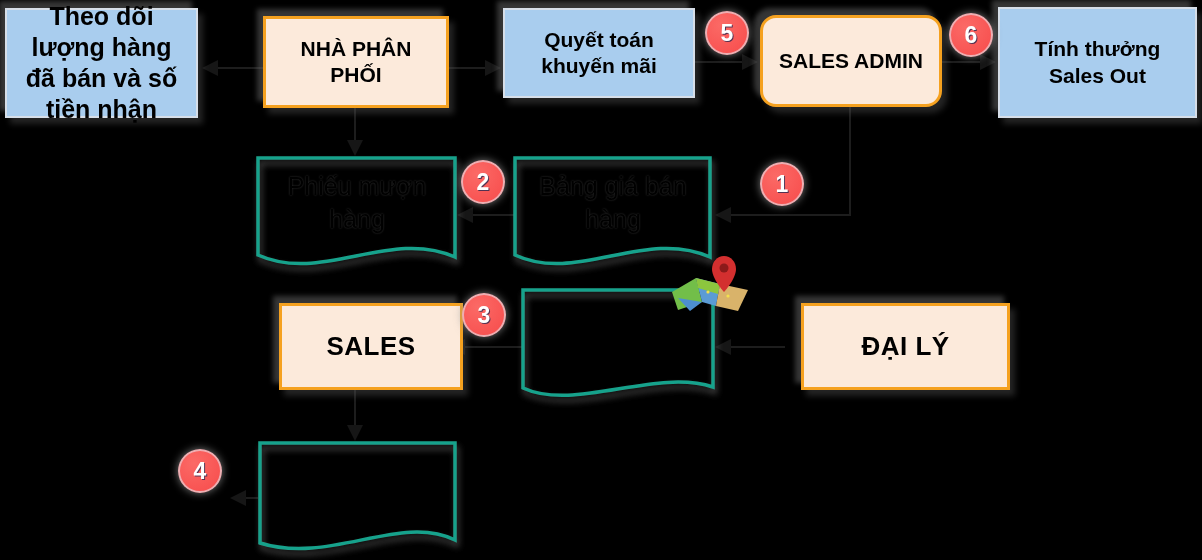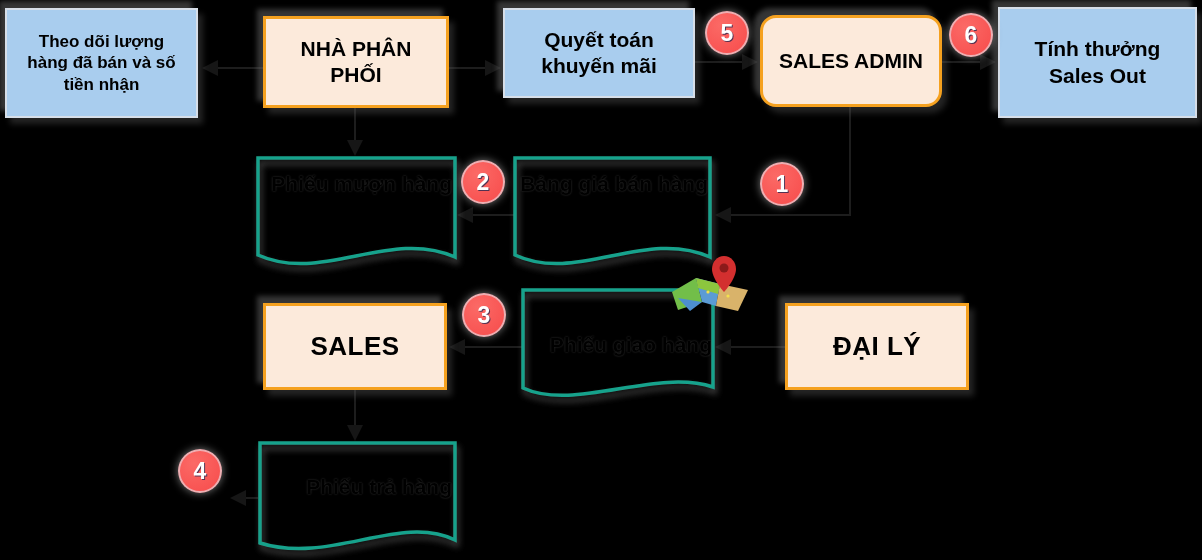--- a/index.html
+++ b/index.html
@@ -1,32 +1,32 @@
 <!DOCTYPE html>
 <html><head>
 <meta charset="utf-8">
 <style>
   html,body{margin:0;padding:0;background:#000;}
   #canvas{position:relative;width:1202px;height:560px;background:#000;overflow:hidden;
           font-family:"Liberation Sans",sans-serif;}
   .node{position:absolute;display:flex;align-items:center;justify-content:center;
         text-align:center;font-weight:bold;color:#000;line-height:1.25;box-sizing:border-box;}
-  .blue{background:#A9CDEE;border:2px solid #D6DEE8;font-size:17px;
+  .blue{background:#A9CDEE;border:2px solid #D6DEE8;font-size:25px;
         box-shadow:-6px -7px 5px rgba(120,120,120,.45),5px 6px 6px rgba(90,90,90,.4);}
   .orange{background:#FCEADB;border:3px solid #F5A11F;font-size:21px;
         box-shadow:-6px -7px 5px rgba(120,120,120,.45),5px 6px 6px rgba(90,90,90,.4);}
-  .orange.big{font-size:26px;letter-spacing:.5px;}
+  .orange.big{font-size:26px;letter-spacing:.5px;margin-left:16px;}
   .badge{position:absolute;width:44px;height:44px;border-radius:50%;
          background:radial-gradient(circle at 35% 30%,#FB6A66,#F74B4B);
          border:2px solid rgba(235,190,195,.85);box-sizing:border-box;
          display:flex;align-items:center;justify-content:center;
          color:#fff;font-weight:bold;font-size:23px;
          text-shadow:1px 1px 0 rgba(40,40,80,.8);
          box-shadow:0 0 9px rgba(150,150,150,.8);}
-  .doclabel{position:absolute;text-align:right;font-weight:bold;font-size:21px;
+  .doclabel{position:absolute;text-align:center;font-weight:normal;font-size:25px;
             color:#000;line-height:1.3;
             text-shadow:0 0 2px rgba(115,115,115,.5);}
   svg{position:absolute;left:0;top:0;}
   .pad{padding:4px 10px;}
 </style>
 </head>
 <body>
 
 <div id="canvas">
 
@@ -91,28 +91,26 @@
   </div>
 
   <div class="node blue pad" style="left:998px;top:7px;width:199px;height:111px;font-size:21px;justify-content:flex-end;">
     <span>Tính thưởng Sales Out</span>
   </div>
 
   <div class="node orange big pad" style="left:263px;top:303px;width:184px;height:87px;">
     <span>SALES</span>
   </div>
 
-  <div class="node orange big pad" style="left:785px;top:303px;width:184px;height:87px;">
+  <div class="node orange big pad" style="left:785px;top:303px;width:209px;height:87px;">
     <span>ĐẠI LÝ</span>
   </div>
 
   <div class="doclabel" style="left:262px;top:170px;width:190px;">Phiếu mượn hàng</div>
   <div class="doclabel" style="left:518px;top:170px;width:190px;">Bảng giá bán hàng</div>
-  <div class="doclabel" style="left:527px;top:331px;width:185px;">Phiếu giao hàng</div>
-  <div class="doclabel" style="left:264px;top:473px;width:188px;">Phiếu trả hàng</div>
 
   <div class="badge" style="left:760px;top:162px;">
     <span>1</span>
   </div>
   <div class="badge" style="left:461px;top:160px;">
     <span>2</span>
   </div>
   <div class="badge" style="left:462px;top:293px;">
     <span>3</span>
   </div>

